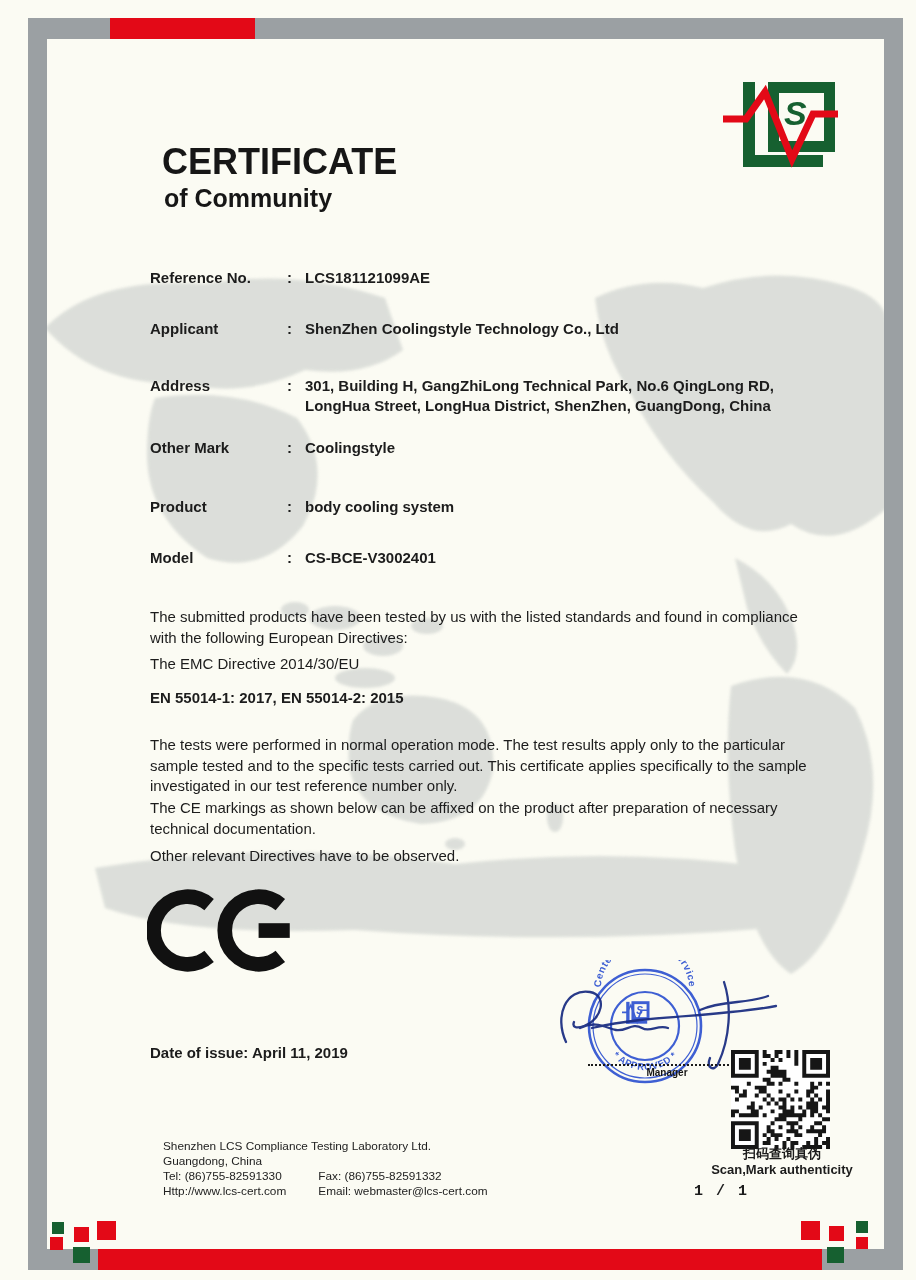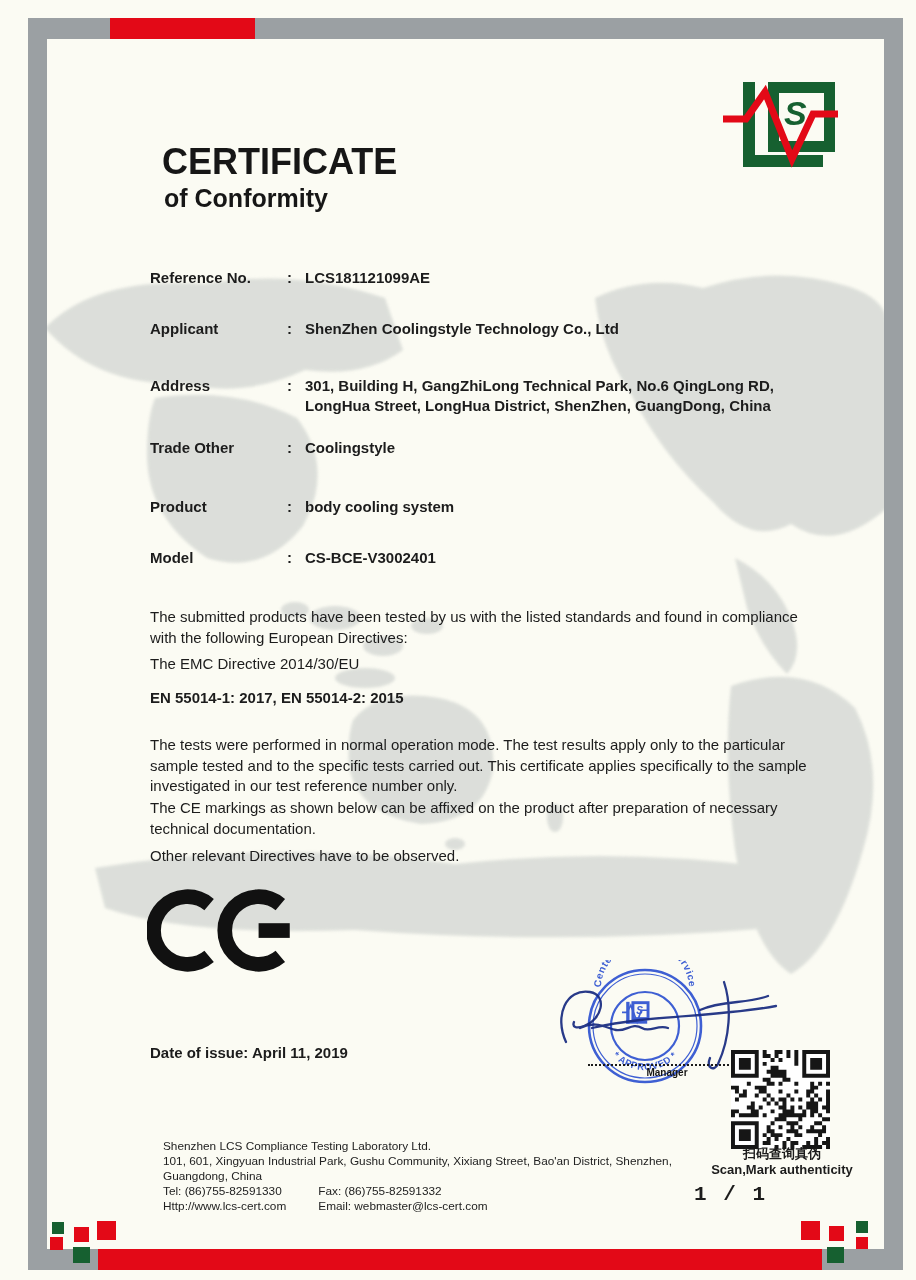--- a/index.html
+++ b/index.html
@@ -80,21 +80,21 @@
   .signature{position:absolute;left:552px;top:972px;z-index:4;}
   .dotline{position:absolute;left:588px;top:1050px;width:156px;height:14px;z-index:4;border-bottom:2.5px dotted #1b1b1b;}
   .manager{position:absolute;left:592px;top:1067px;width:150px;z-index:4;text-align:center;font-size:10px;font-weight:600;color:#151515;}
 
   
   .qr{position:absolute;left:731px;top:1050px;z-index:4;}
   .qr-captions{position:absolute;left:698px;top:1146px;width:168px;z-index:4;text-align:center;}
   .qr-zh{font-size:13px;font-weight:bold;line-height:1.2;}
   .qr-en{font-size:13px;font-weight:600;line-height:1.3;}
 
-  .page-num{position:absolute;left:694px;top:1183px;z-index:4;font-size:21px;font-weight:bold;letter-spacing:2px;font-family:"Liberation Mono","DejaVu Sans Mono",monospace;}
+  .page-num{position:absolute;left:694px;top:1183px;z-index:4;font-size:15px;font-weight:bold;letter-spacing:2px;font-family:"Liberation Mono","DejaVu Sans Mono",monospace;}
 
   
   .footer{position:absolute;left:163px;top:1139px;width:530px;z-index:3;font-size:11.8px;line-height:1.27;color:#222;}
   .footer .cols span.c1{display:inline-block;width:152px;}
 </style>
 </head>
 <body>
 
 <div class="page">
 
@@ -119,39 +119,39 @@
 
   <svg class="logo" width="118" height="100" viewBox="0 0 118 100">
     <rect x="21" y="10" width="12" height="85" fill="#166030"></rect>
     <rect x="21" y="83" width="80" height="12" fill="#166030"></rect>
     <rect x="51.5" y="15.5" width="56" height="59" fill="none" stroke="#166030" stroke-width="11"></rect>
     <text x="62" y="53" font-size="34" font-weight="bold" font-style="italic" fill="#166030">S</text>
     <polyline points="1,47 24,47 43,20 70,87 91,42 116,42" fill="none" stroke="#e30917" stroke-width="7"></polyline>
   </svg>
 
   <h1 class="title">CERTIFICATE</h1>
-  <h2 class="subtitle">of Conformity</h2>
+  <h2 class="subtitle">of Community</h2>
 
   <div class="frow f0">
     <span class="lab">Reference No.</span>
     <span class="colon">:</span>
     <span class="val">LCS181121099AE</span>
   </div>
   <div class="frow f1">
     <span class="lab">Applicant</span>
     <span class="colon">:</span>
     <span class="val">ShenZhen Coolingstyle Technology Co., Ltd</span>
   </div>
   <div class="frow f2">
     <span class="lab">Address</span>
     <span class="colon">:</span>
     <span class="val">301, Building H, GangZhiLong Technical Park, No.6 QingLong RD, LongHua Street, LongHua District, ShenZhen, GuangDong, China</span>
   </div>
   <div class="frow f3">
-    <span class="lab">Trade Other</span>
+    <span class="lab">Other Mark</span>
     <span class="colon">:</span>
     <span class="val">Coolingstyle</span>
   </div>
   <div class="frow f4">
     <span class="lab">Product</span>
     <span class="colon">:</span>
     <span class="val">body cooling system</span>
   </div>
   <div class="frow f5">
     <span class="lab">Model</span>
@@ -218,21 +218,20 @@
   </svg>
   <div class="qr-captions">
     <div class="qr-zh">扫码查询真伪</div>
     <div class="qr-en">Scan,Mark authenticity</div>
   </div>
 
   <div class="page-num">1 / 1</div>
 
   <div class="footer">
     <div>Shenzhen LCS Compliance Testing Laboratory Ltd.</div>
-    <div>101, 601, Xingyuan Industrial Park, Gushu Community, Xixiang Street, Bao'an District, Shenzhen,</div>
     <div>Guangdong, China</div>
     <div class="cols">
       <span class="c1">Tel: (86)755-82591330</span>
       <span>Fax: (86)755-82591332</span>
     </div>
     <div class="cols">
       <span class="c1">Http://www.lcs-cert.com</span>
       <span>Email: webmaster@lcs-cert.com</span>
     </div>
   </div>

